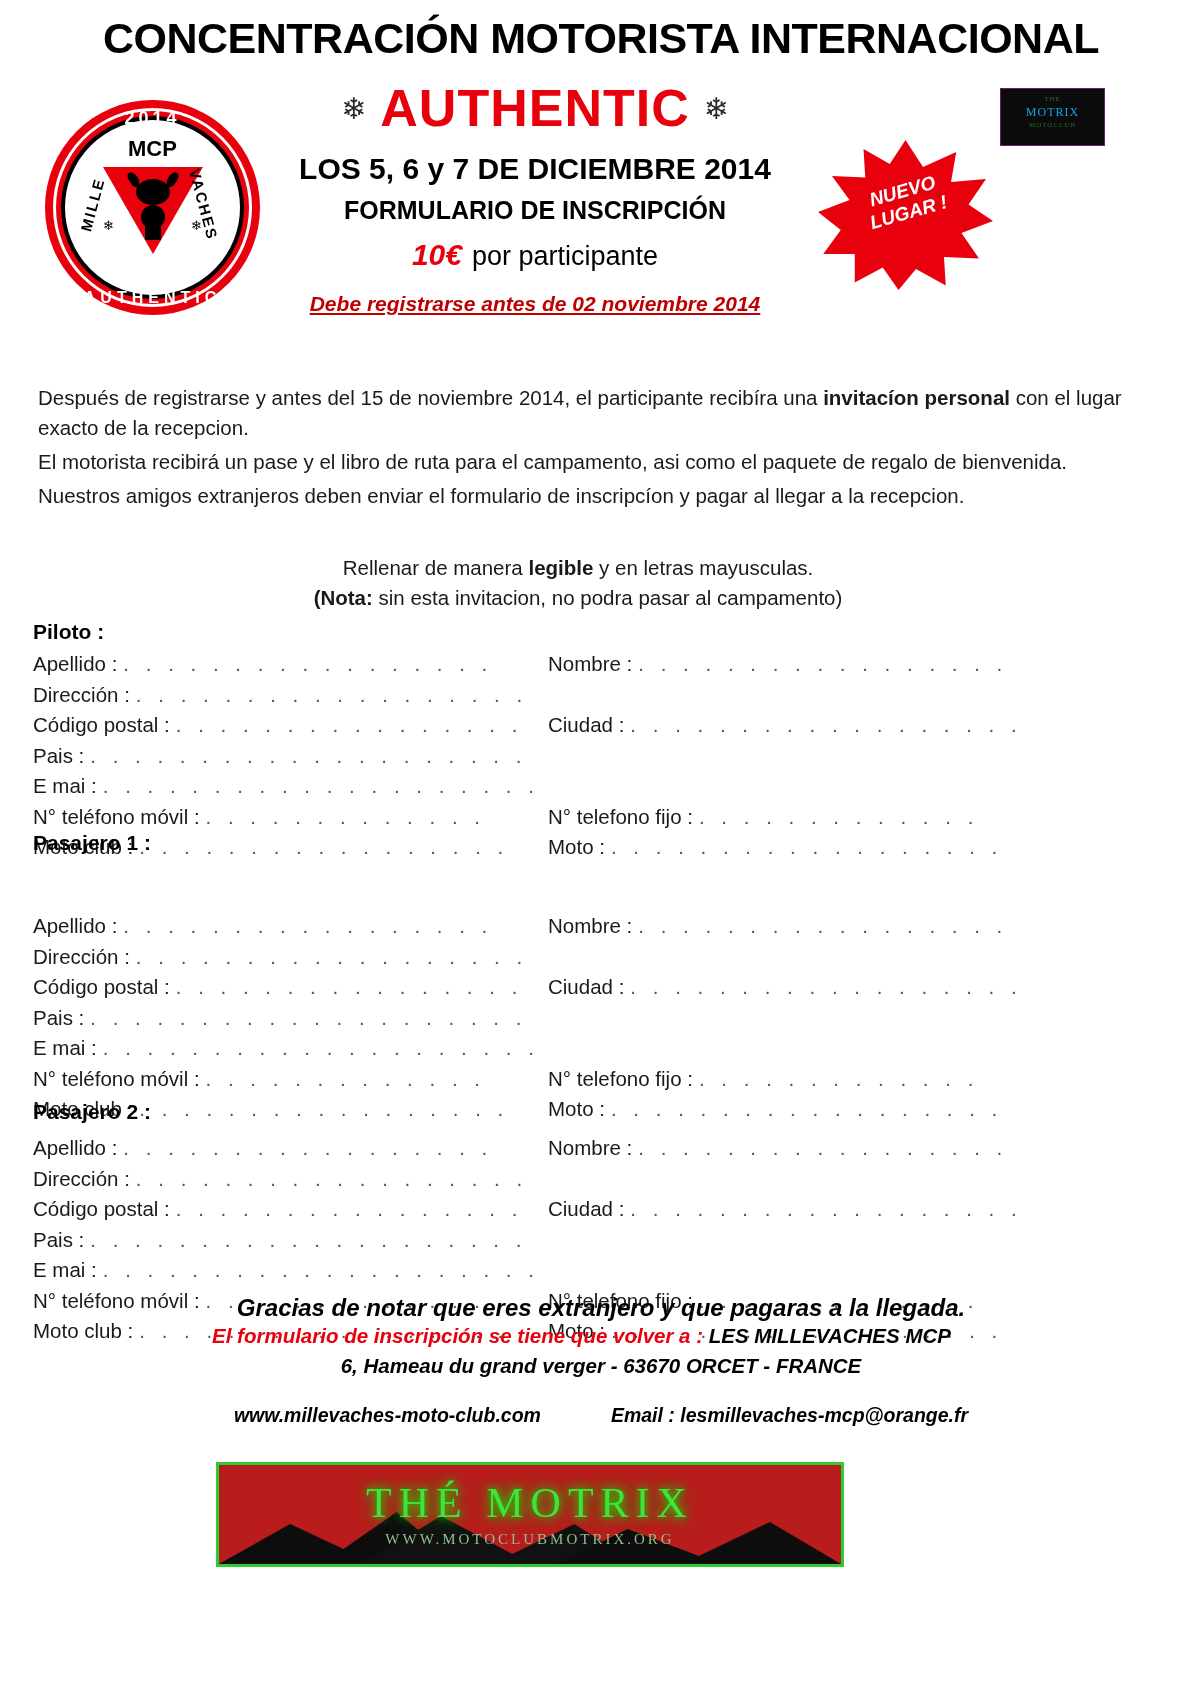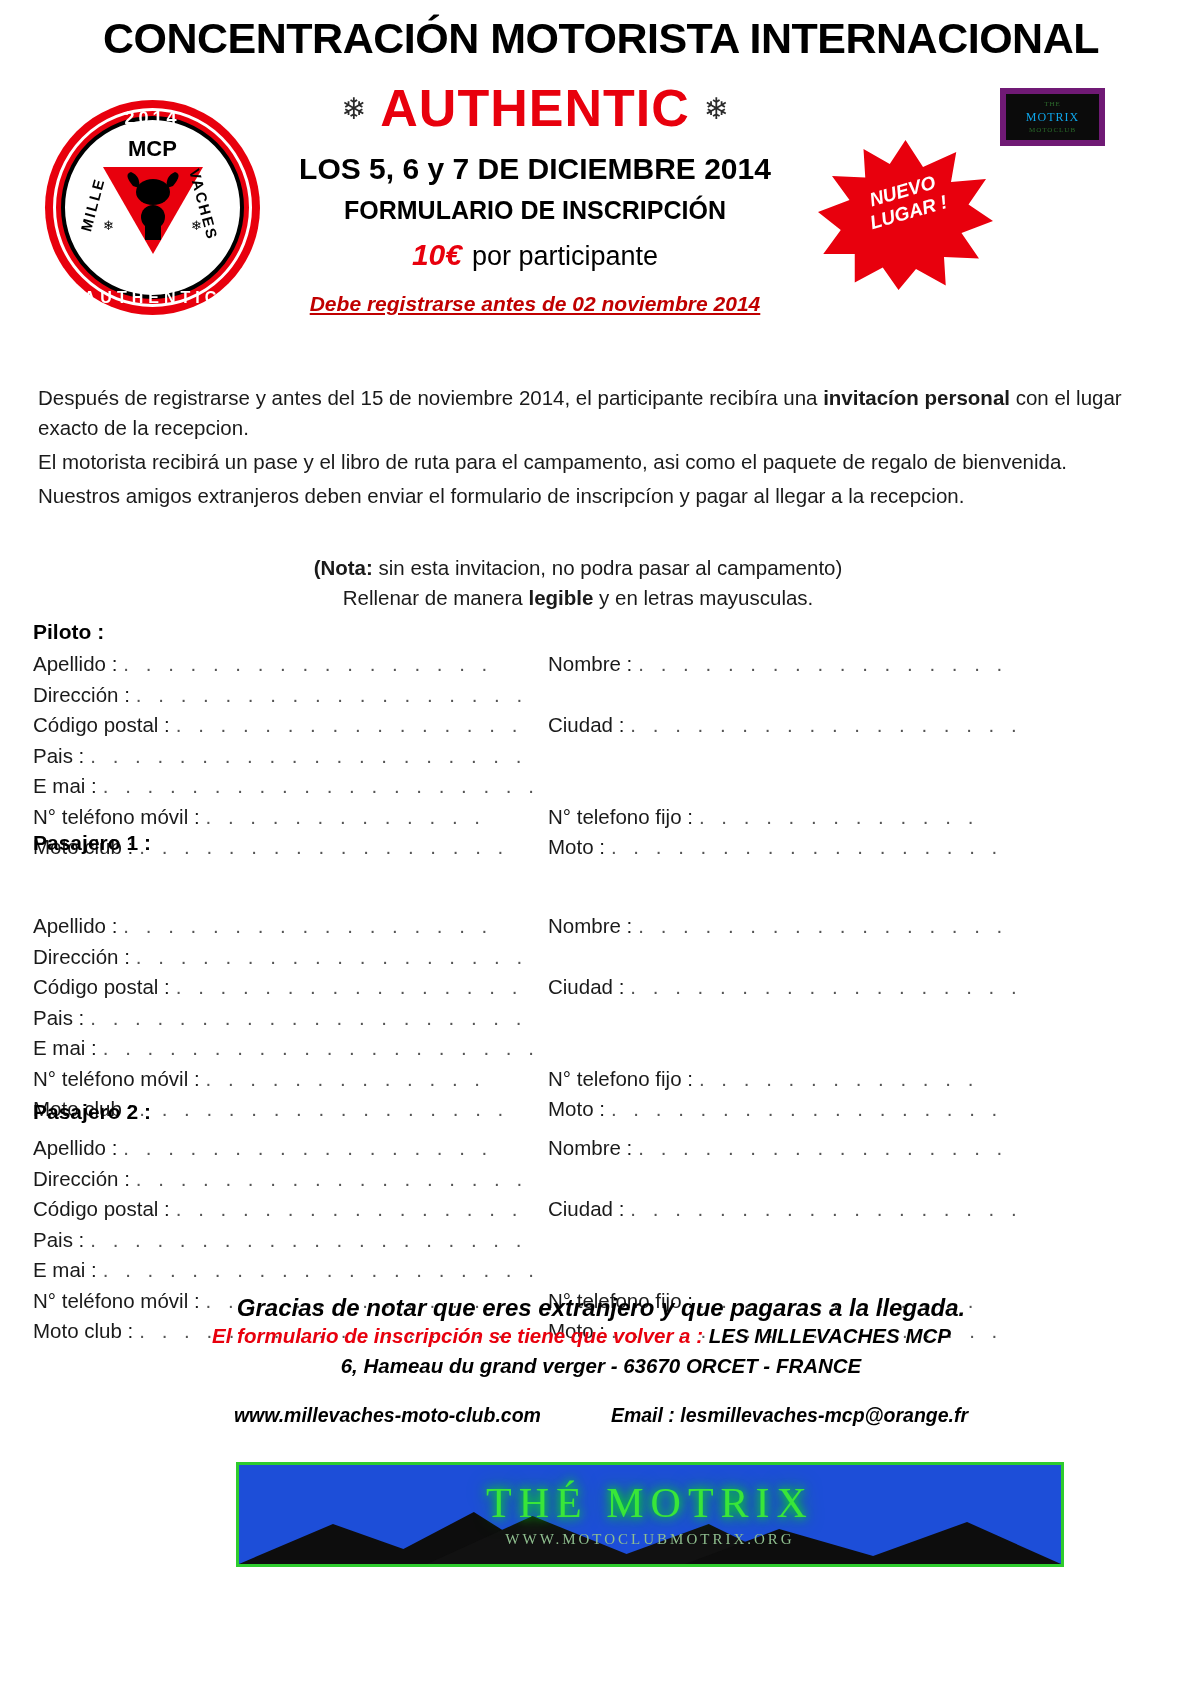--- a/index.html
+++ b/index.html
@@ -232,21 +232,21 @@
   }
 
   
   .motrix-small {
     position: absolute;
     top: 88px;
     left: 1000px;
     width: 105px;
     height: 58px;
     background: #0b0b0b;
-    border: 6px solid #701a75;
+    border: 1px solid #701a75;
     box-sizing: border-box;
     text-align: center;
   }
   .motrix-small .ms-the {
     color: #2e6e2e;
     font-size: 7px;
     letter-spacing: 1px;
     margin-top: 6px;
     font-family: "Liberation Serif", serif;
   }
@@ -369,24 +369,24 @@
     font-size: 19.5px;
     font-weight: bold;
     font-style: italic;
   }
   .footer-links .web { margin-right: 70px; }
 
   
   .motrix-banner {
     position: absolute;
     top: 1462px;
-    left: 236px;
-    width: 828px;
+    left: 216px;
+    width: 628px;
     height: 105px;
-    background: #1d4ed8;
+    background: #b91c1c;
     border: 3px solid #2ecc2e;
     box-sizing: border-box;
     overflow: hidden;
   }
   .motrix-banner .mountains {
     position: absolute;
     bottom: 0; left: 0; width: 100%; height: 70px;
   }
   .motrix-banner .mb-title {
     position: absolute;
@@ -465,22 +465,22 @@
     <div class="ms-sub">MOTOCLUB</div>
   </div>
 
   <div class="para-block">
     <p><span>Después de registrarse y antes del 15 de noviembre 2014, el participante recibíra una </span><b>invitacíon personal</b><span> con el lugar exacto de la recepcion.</span></p>
     <p>El motorista recibirá un pase y el libro de ruta para el campamento, asi como el paquete de regalo de bienvenida.</p>
     <p>Nuestros amigos extranjeros deben enviar el formulario de inscripcíon y pagar al llegar a la recepcion.</p>
   </div>
 
   <div class="center-note">
+    <div><span>Rellenar de manera </span><b>legible</b><span> y en letras mayusculas.</span></div>
     <div><b>(Nota:</b><span> sin esta invitacion, no podra pasar al campamento)</span></div>
-    <div><span>Rellenar de manera </span><b>legible</b><span> y en letras mayusculas.</span></div>
   </div>
 
   <div class="section-title" style="top:620px;">Piloto :</div>
   <div class="form-rows" style="top:652px;">
 
     <div class="frow">
       <div class="fcell col-left" style="width:505px;">
         <span class="lbl">Apellido :</span>
         <span class="dots" style="width:370px;">. . . . . . . . . . . . . . . . . . . . . . . . . . . . . . . . . . . . . . . . . . . . . . .</span>
       </div>

